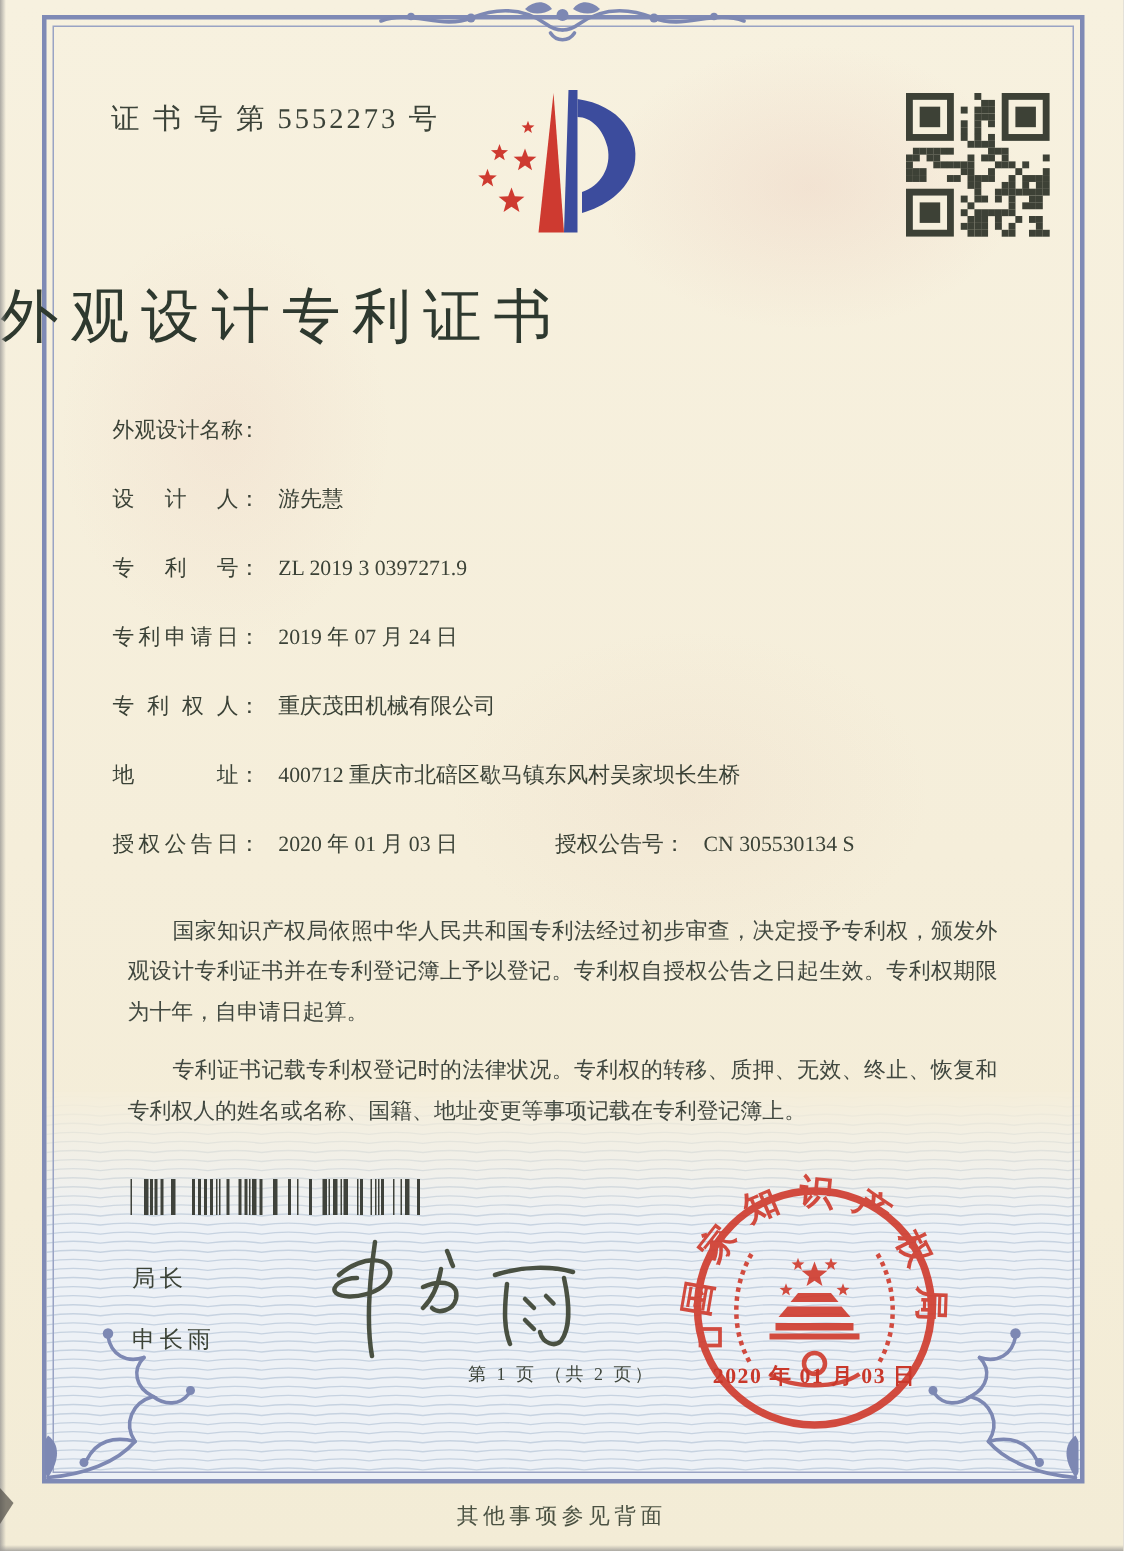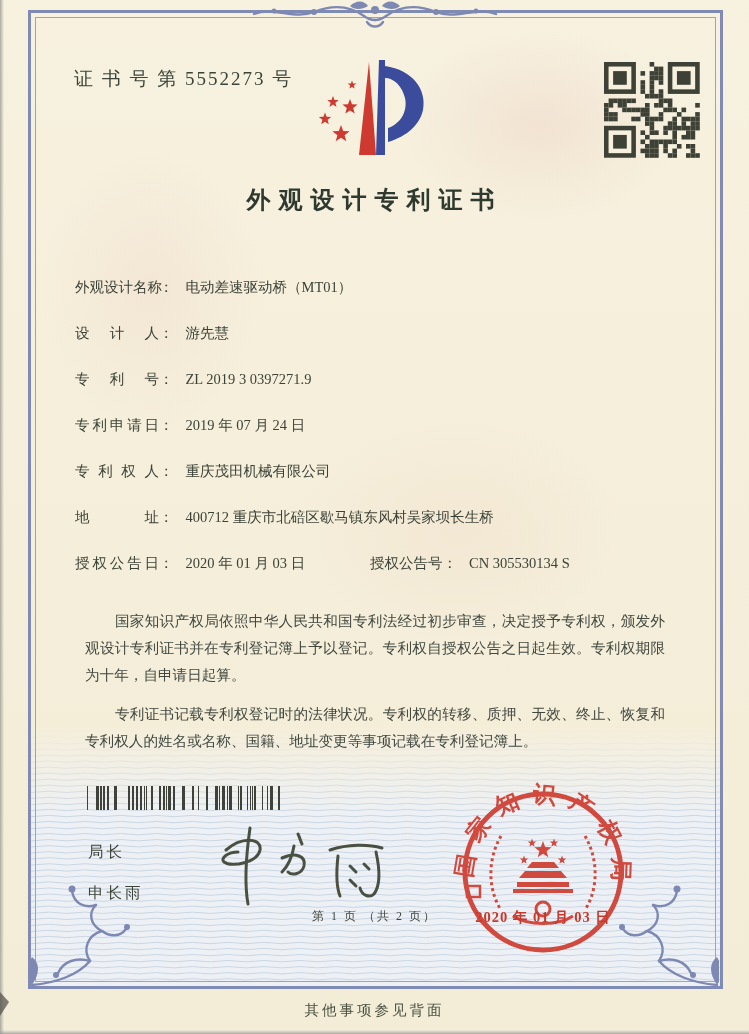--- a/index.html
+++ b/index.html
@@ -21,21 +21,21 @@
   #panel svg{position:absolute;left:0;top:0;width:100%;height:100%;}
   #panel svg path{stroke:#c6d2e0;fill:none;stroke-width:.9;}
   .panel-fade{position:absolute;left:0;top:0;right:0;height:90px;background:linear-gradient(180deg,#f5eeda 0%,rgba(245,238,218,0) 100%);}
   
   .frame-outer{left:28px;top:10px;right:26px;bottom:45px;border:3px solid #7f8ab5;}
   .frame-inner{left:35px;top:17px;right:33px;bottom:52px;border:1px solid #99a3c4;}
   
   #cert-no{left:74px;top:66px;font-size:19px;letter-spacing:2px;color:#3c4339;}
   #logo{left:296px;top:46px;}
   #qr{left:604px;top:62px;}
-  #title{left:0;top:184px;width:100%;text-align:center;font-size:24px;font-weight:700;letter-spacing:8px;color:#2e392f;}
+  #title{left:0;top:184px;width:100%;text-align:left;font-size:39px;font-weight:400;letter-spacing:8px;color:#2e392f;}
   
   #fields{left:75px;top:277px;width:620px;font-size:14.5px;color:#3b4237;}
   .frow{height:46px;display:flex;align-items:flex-start;line-height:20px;position:relative;}
   .flabel{display:inline-flex;justify-content:space-between;width:84px;}
   .fval{margin-left:12px;white-space:nowrap;}
   .g2{position:absolute;left:295px;top:0;display:flex;}
   
   #paras{left:73px;top:596px;width:604px;font-size:14.6px;line-height:27px;text-align:justify;color:#414840;}
   #paras p{margin:12px;text-indent:2.05em;}
   
@@ -279,21 +279,20 @@
     <div class="frow">
       <span class="flabel spread">
           <span>外</span>
           <span>观</span>
           <span>设</span>
           <span>计</span>
           <span>名</span>
           <span>称</span>
         </span>
         <span>：</span>
-      <span class="fval">电动差速驱动桥（MT01）</span>
     </div>
     <div class="frow">
       <span class="flabel spread">
           <span>设</span>
           <span>计</span>
           <span>人</span>
         </span>
         <span>：</span>
       <span class="fval">游先慧</span>
     </div>

